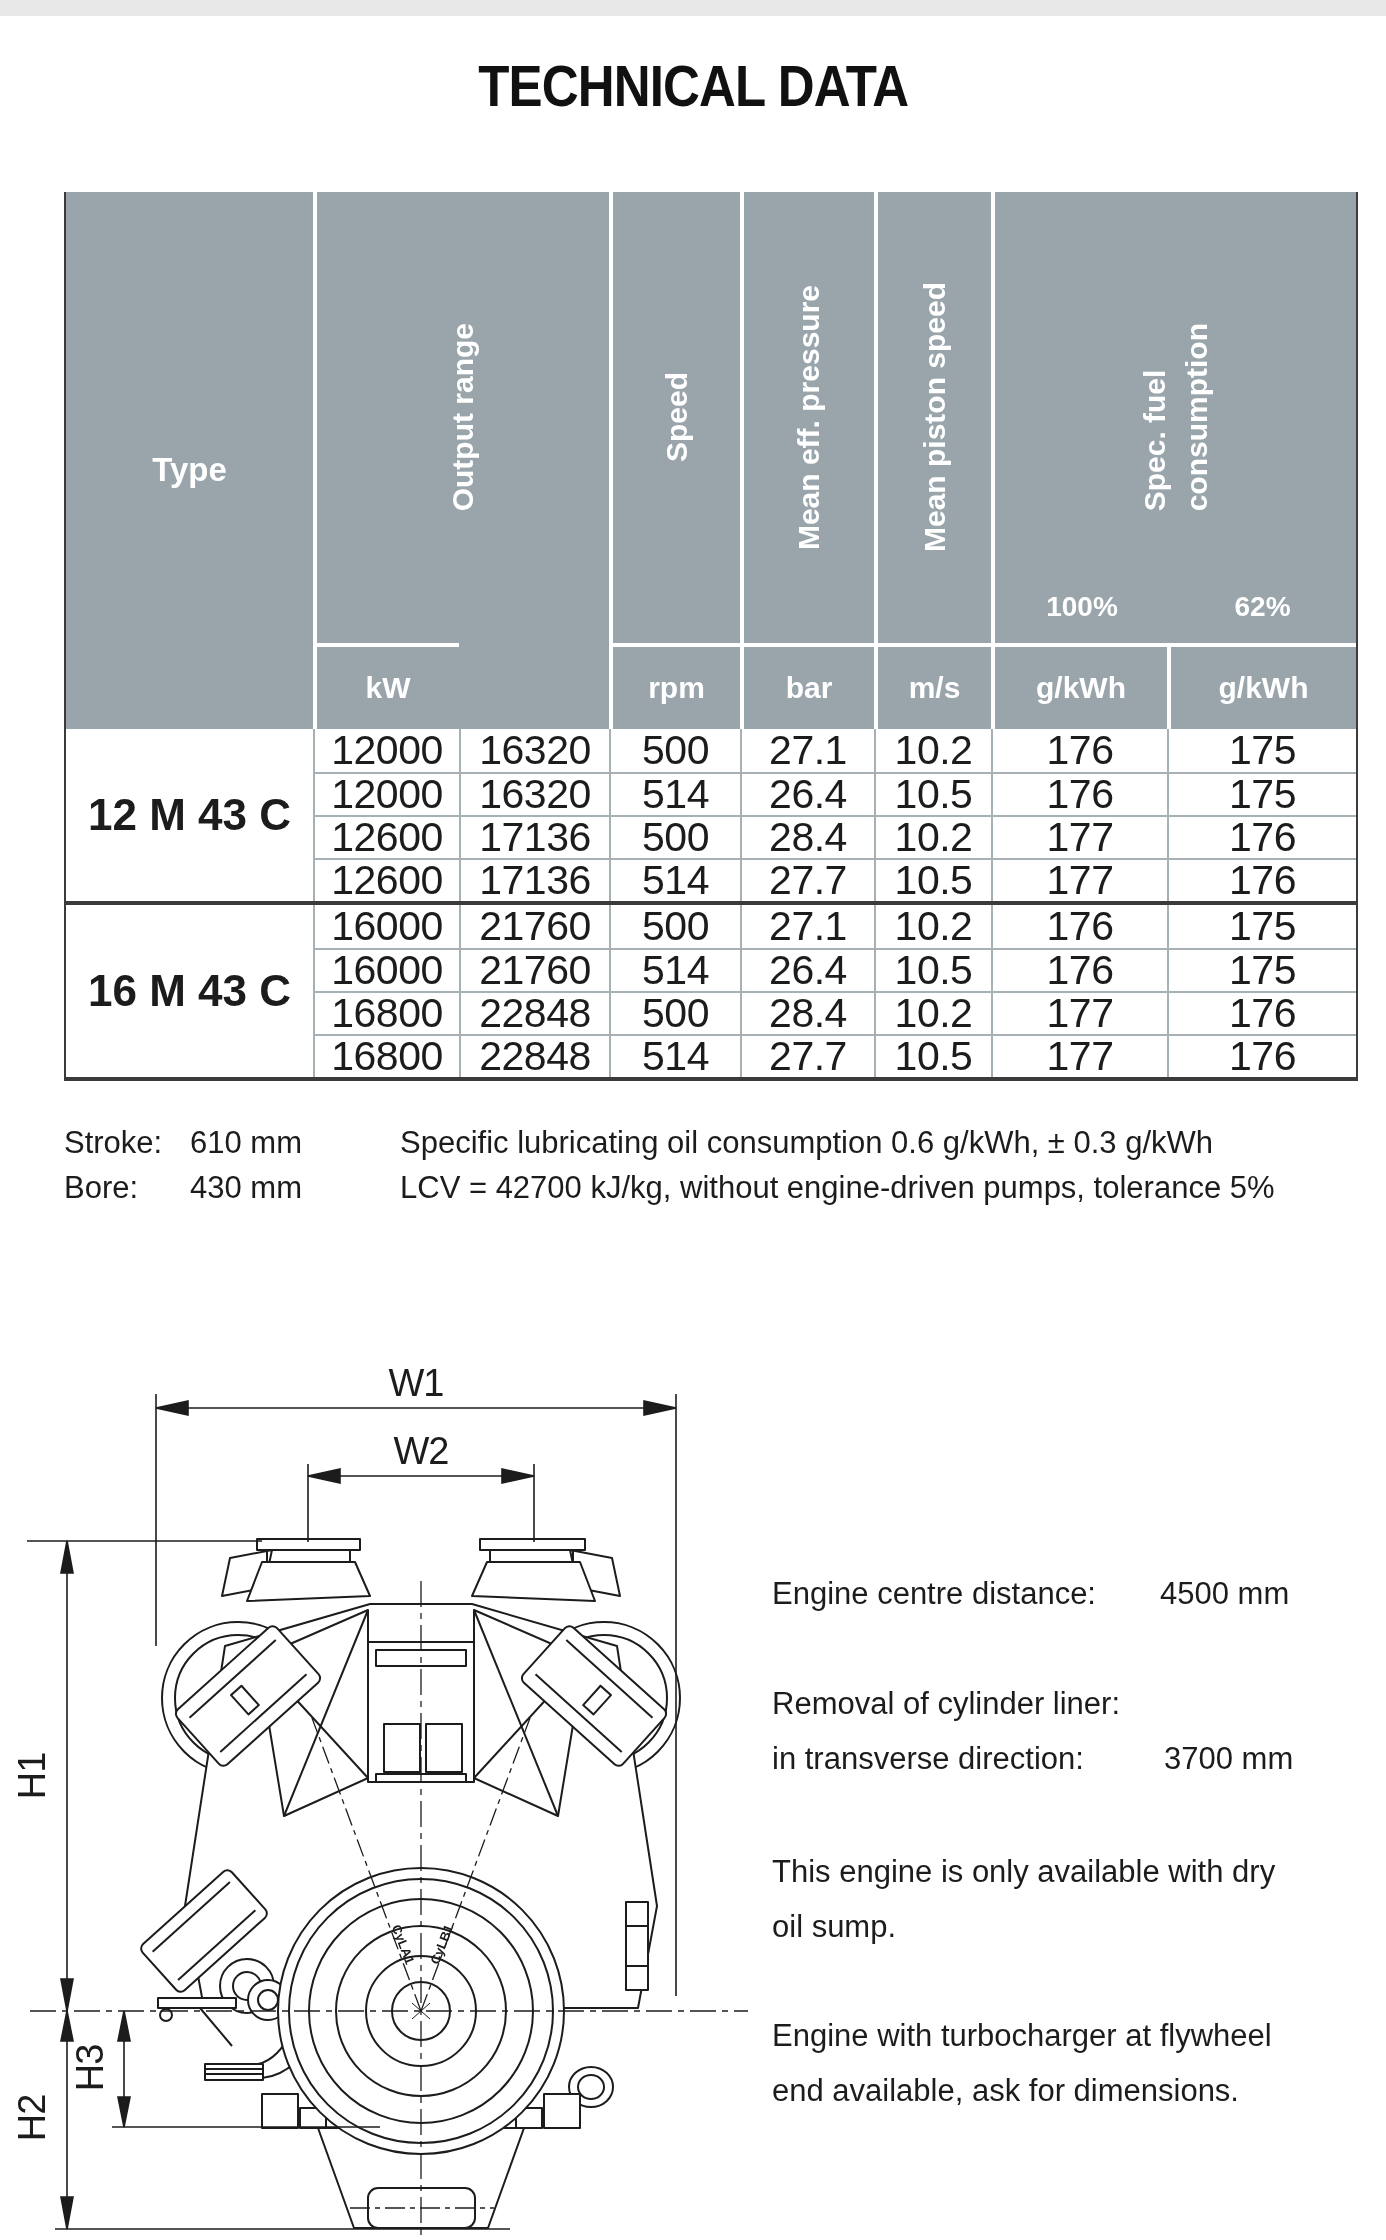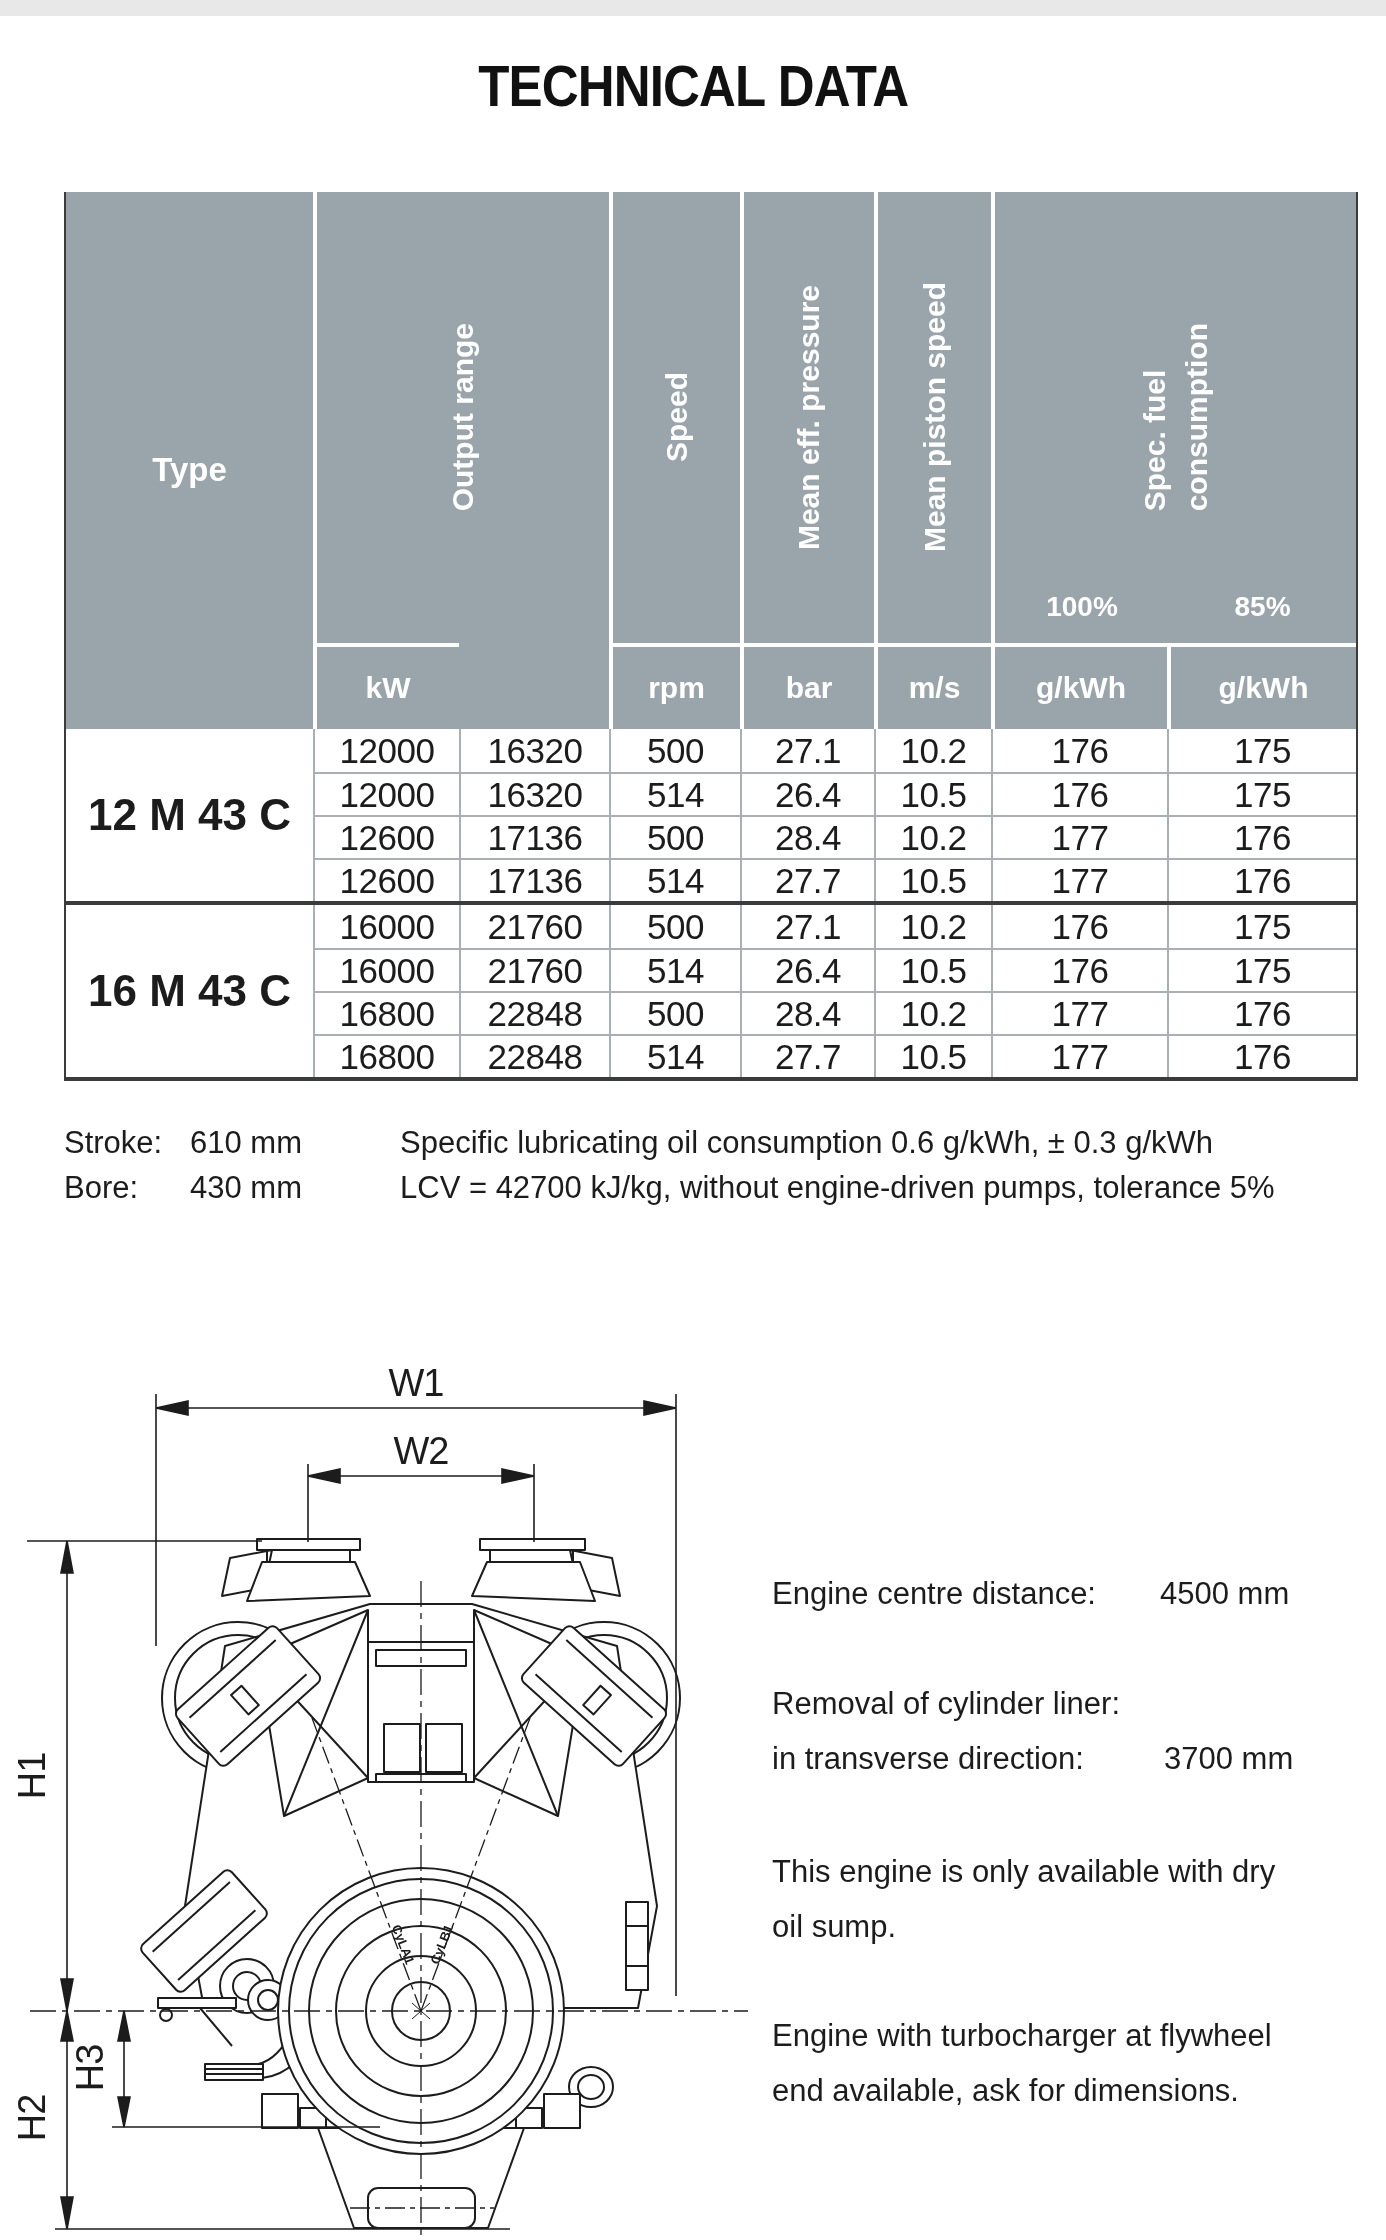--- a/index.html
+++ b/index.html
@@ -31,21 +31,21 @@
   .loadrow .l100 { width:176px; }
   .loadrow .l85  { width:189px; }
   .unit { grid-row:2; border-left:4px solid #fff; border-top:4px solid #fff; font-size:30px; }
   .u1{grid-column:2}.u2{grid-column:3}.u3{grid-column:4}.u4{grid-column:5}
   .u5{grid-column:6}.u6{grid-column:7}.u7{grid-column:8}
 
   .tgroup { display:grid; grid-template-columns:247px 146px 150px 131px 134px 117px 176px 189px;
             grid-auto-rows:43px; background:#fff; }
   .gtype { grid-column:1; grid-row:1 / span 4; display:flex; align-items:center; justify-content:center;
            font-size:44px; font-weight:bold; letter-spacing:0; }
-  .dcell { display:flex; align-items:center; justify-content:center; font-size:35px; letter-spacing:-.5px;
+  .dcell { display:flex; align-items:center; justify-content:center; font-size:41px; letter-spacing:-.5px;
            border-left:2px solid #a7b0b5; }
   .rt { border-top:2px solid #a7b0b5; }
   .blocksep { height:4px; background:#3b3b3b; }
   .tbottom { height:4px; background:#3b3b3b; }
 
   
   .notes-left { position:absolute; left:64px; top:1104px; font-size:31px; line-height:45px; }
   .notes-left .lab { display:inline-block; width:126px; }
   .notes-right { position:absolute; left:400px; top:1104px; font-size:31px; line-height:45px; }
 
@@ -84,21 +84,21 @@
       <div class="hcell wl c-mps">
         <span class="vlabel">Mean piston speed</span>
       </div>
       <div class="hcell wl c-sfc">
         <div class="sfc-lines">
           <span class="vlabel">Spec. fuel</span>
           <span class="vlabel">consumption</span>
         </div>
         <div class="loadrow">
           <span class="l100">100%</span>
-          <span class="l85">85%</span>
+          <span class="l85">62%</span>
         </div>
       </div>
       <div class="hcell unit u1">kW</div>
       <div class="hcell unit u3">rpm</div>
       <div class="hcell unit u4">bar</div>
       <div class="hcell unit u5">m/s</div>
       <div class="hcell unit u6">g/kWh</div>
       <div class="hcell unit u7">g/kWh</div>
     </div>
 

